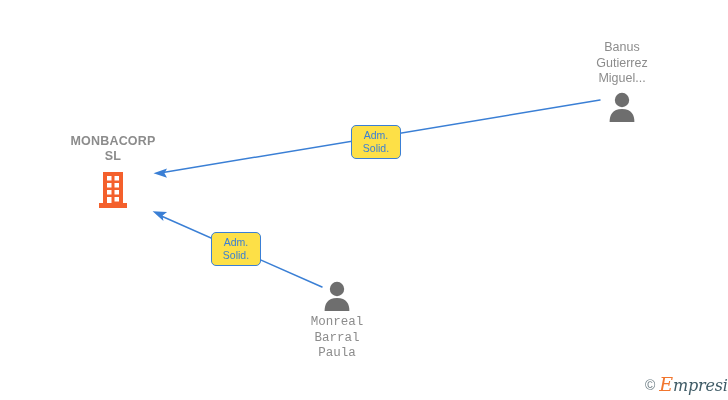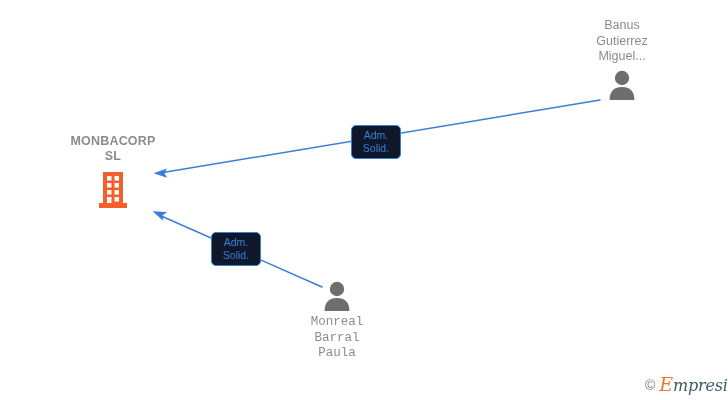--- a/index.html
+++ b/index.html
@@ -56,41 +56,41 @@
     display: flex;
     justify-content: center;
   }
 
   
   .person-node {
     position: absolute;
     width: 116px;
     text-align: center;
   }
-  .person-node.top-right { left: 564px; top: 18px; }
+  .person-node.top-right { left: 564px; top: 40px; }
   .person-node.bottom    { left: 279px; top: 281px; font-family: Liberation Mono, monospace; }
 
   .person-name {
     font-size: 12.5px;
     color: #8c8c8c;
     line-height: 15.5px;
     white-space: pre-line;
   }
   .person-icon-wrap {
     display: flex;
     justify-content: center;
   }
   .person-node.top-right .person-icon-wrap { margin-top: 5px; }
   .person-node.bottom    .person-icon-wrap { margin-bottom: 4px; }
 
   
   .edge-label {
     position: absolute;
     box-sizing: border-box;
-    background: #0f172a;
+    background: #fde047;
     border: 1.4px solid #3a7fd5;
     border-radius: 5px;
     color: #3a7fd5;
     font-size: 10.5px;
     line-height: 13px;
     text-align: center;
     padding: 3px 0 3px 0;
     white-space: pre-line;
   }
   .edge-label.lbl-a { left: 351px; top: 125px;  width: 50px; height: 34px; }

